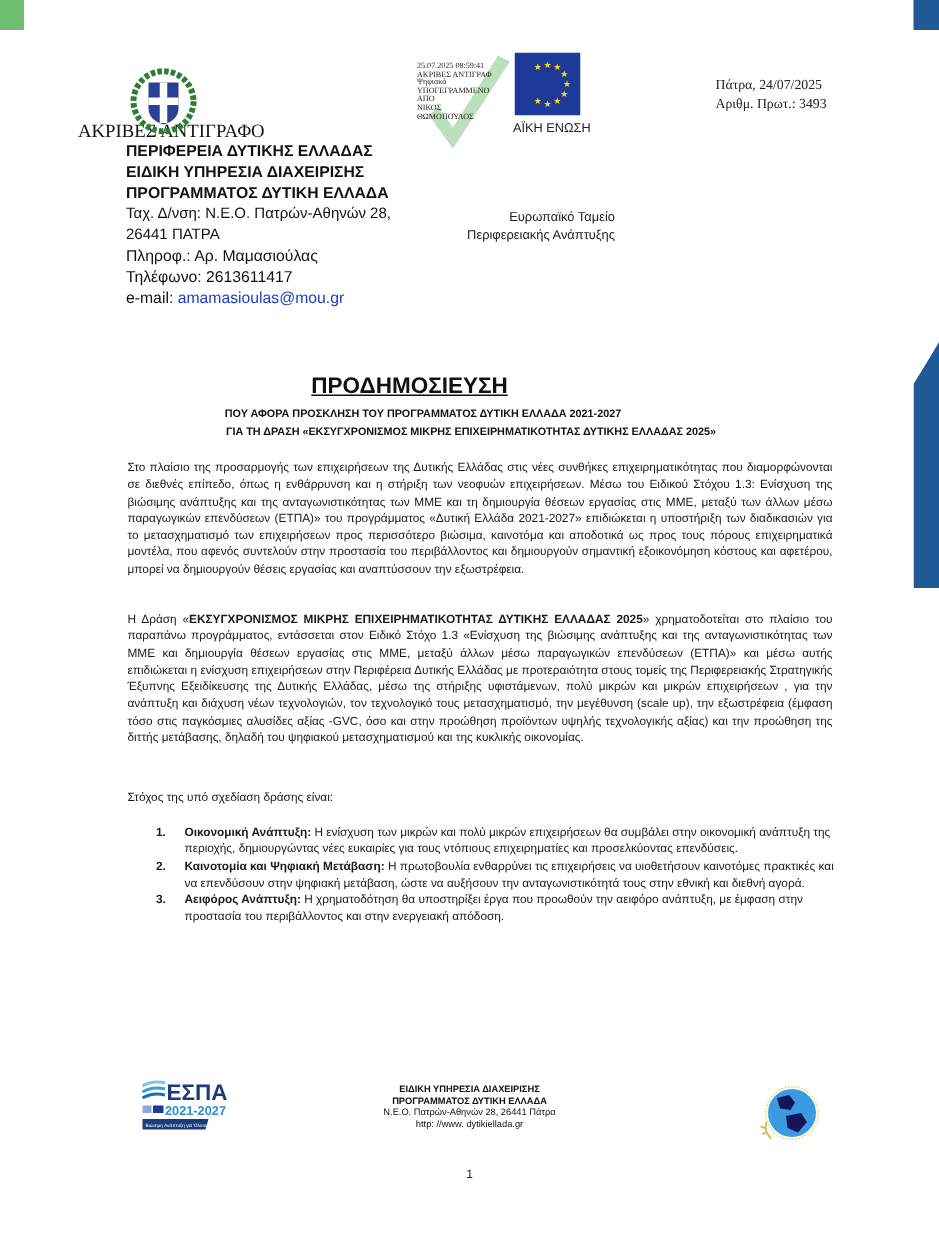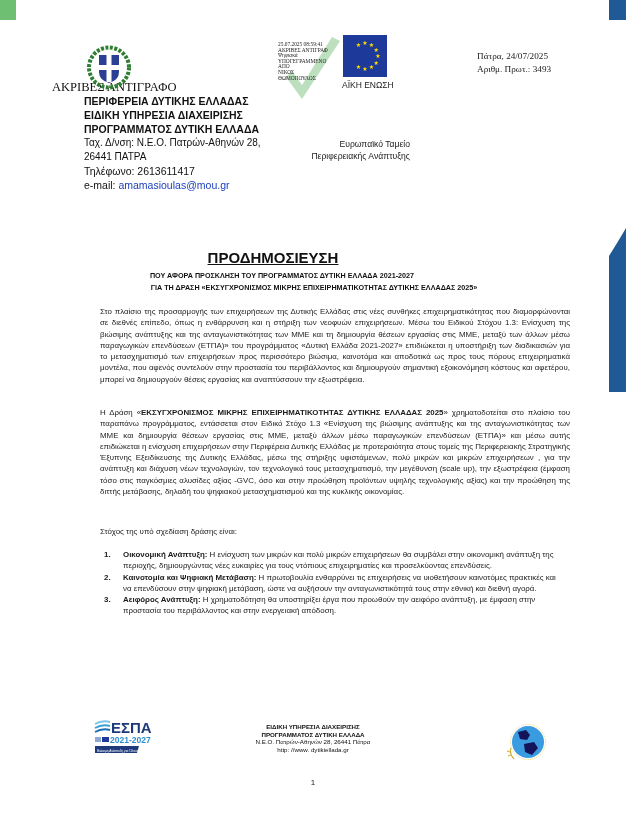--- a/index.html
+++ b/index.html
@@ -16,21 +16,21 @@
   .sig-check { position:absolute; left:2px; top:0px; width:66px; height:72px; }
   .sig-text { position:absolute; left:278px; top:42px; font-family:"Liberation Serif", serif; font-size:5.4px; line-height:5.6px; color:#222; }
   .eu-flag { position:absolute; left:343px; top:35px; width:44px; height:42px; }
   .eu-caption { position:absolute; left:342px; top:80px; font-size:8.5px; color:#222; }
   .eu-fund { position:absolute; left:280px; top:91px; width:130px; text-align:right; font-size:8.6px; line-height:11.5px; color:#222;margin-top:48px; }
   .date-block { position:absolute; left:477px; top:50px; font-family:"Liberation Serif", serif; font-size:9.2px; line-height:13px; color:#222; }
   .title { position:absolute; left:0; width:546px; top:249px; text-align:center; font-weight:bold; font-size:15px; text-decoration:underline; }
   .subtitle { position:absolute; left:0; width:564px; text-align:center; font-weight:bold; font-size:7.2px; }
   .sub1 { top:271px; }
   .sub2 { top:283px;margin-left:32px; }
-  .body { position:absolute; left:85px; width:470px; font-size:7.9px; line-height:11.3px; text-align:justify; color:#1a1a1a;margin-left:15px; }
+  .body { position:absolute; left:85px; width:470px; font-size:7.9px; line-height:11.3px; text-align:justify; color:#1a1a1a; }
   .p1 { top:306px; }
   .p2 { top:407px; }
   .p3 { top:526px; text-align:left; }
   .goals { position:absolute; left:104px; width:455px; top:549px; font-size:7.9px; line-height:11.3px; margin:0; padding:0; list-style:none; color:#1a1a1a; }
   .goals li { position:relative; padding-left:19px; margin-bottom:0; }
   .goals .num { position:absolute; left:0; top:0; font-weight:bold; }
   .goals .gtitle { font-weight:bold; }
   .espa-logo { position:absolute; left:94px; top:718px; width:64px; height:40px; }
   .footer-text { position:absolute; left:0; width:626px; top:723px; text-align:center; font-size:6.2px; line-height:7.6px; color:#111; }
   .footer-text .b { font-weight:bold; }
@@ -54,20 +54,21 @@
   <rect x="20.5" y="10" width="5" height="27" fill="#fff"></rect>
   <rect x="13" y="20" width="20" height="5" fill="#fff"></rect>
 </svg>
 
 <div class="header-left">
   <div class="bold">ΠΕΡΙΦΕΡΕΙΑ ΔΥΤΙΚΗΣ ΕΛΛΑΔΑΣ</div>
   <div class="bold">ΕΙΔΙΚΗ ΥΠΗΡΕΣΙΑ ΔΙΑΧΕΙΡΙΣΗΣ</div>
   <div class="bold">ΠΡΟΓΡΑΜΜΑΤΟΣ ΔΥΤΙΚΗ ΕΛΛΑΔΑ</div>
   <div class="plain">Ταχ. Δ/νση: Ν.Ε.Ο. Πατρών-Αθηνών 28,</div>
   <div class="plain">26441 ΠΑΤΡΑ</div>
+  <div>Πληροφ.: Αρ. Μαμασιούλας</div>
   <div>Τηλέφωνο: 2613611417</div>
   <div><span>e-mail: </span><a>amamasioulas@mou.gr</a></div>
 </div>
 
 <svg class="sig-check" style="left:280px;top:37px;position:absolute;" viewBox="0 0 66 72">
   <path d="M6 40 L22 62 L60 4 L52 0 L22 48 L12 34 Z" fill="#a5d6a7" opacity="0.75"></path>
 </svg>
 <div class="sig-text">
   <div>25.07.2025 08:59:41</div>
   <div>ΑΚΡΙΒΕΣ ΑΝΤΙΓΡΑΦ</div>

